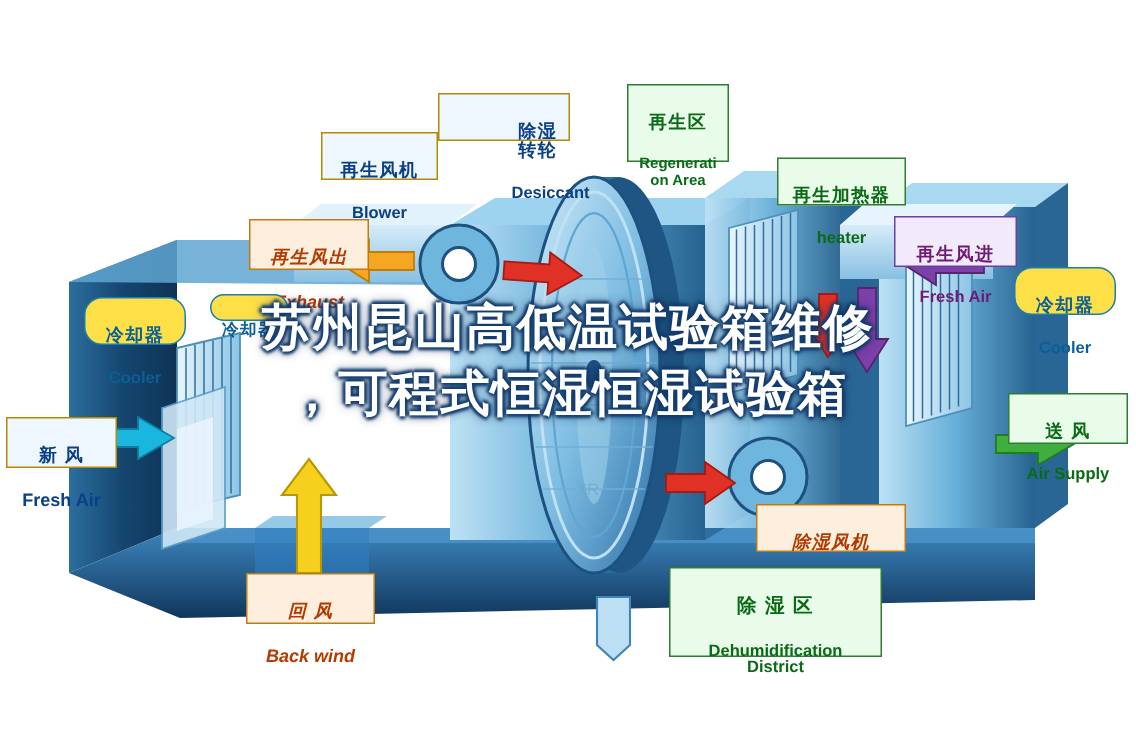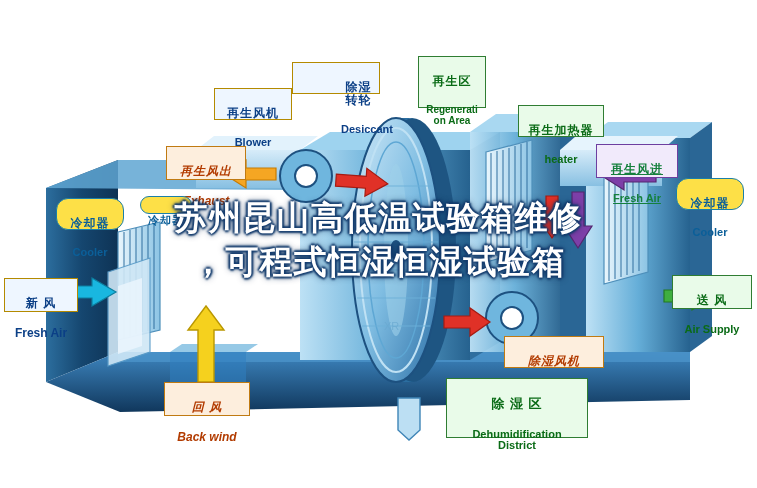--- a/index.html
+++ b/index.html
@@ -40,21 +40,21 @@
   .lbl.green{border-color:#2f7d32;background:#e9fbe9;}
   .lbl.green .cn,.lbl.green .en{color:#0a6b16;}
   
   .lbl.tan{border-color:#c07a12;background:#fdeedd;font-style:italic;}
   .lbl.tan .cn,.lbl.tan .en{color:#b23b00;}
   
   .lbl.cyan{border-color:#1b7fa8;background:#fde047;border-radius:12px;}
   .lbl.cyan .cn,.lbl.cyan .en{color:#0b5f99;}
   
   .lbl.purple{border-color:#6d3fa0;background:#f1eafb;}
-  .lbl.purple .cn,.lbl.purple .en{color:#15803d;text-decoration:underline;}
+  .lbl.purple .cn,.lbl.purple .en{color:#701a75;}
 
   
   #headline{
     position:absolute;
     left:0;top:196px;width:757px;
     text-align:center;
     font-weight:bold;
     font-size:33px;
     line-height:44px;
     letter-spacing:1px;
@@ -313,21 +313,21 @@
   <div class="lbl cyan" style="left:676px;top:178px;width:68px;height:32px;">
     <span class="cn" style="font-size:12px">冷却器</span>
     <span class="en" style="font-size:11px">Cooler</span>
   </div>
 
   <div class="lbl" style="left:4px;top:278px;width:74px;height:34px;">
     <span class="cn" style="font-size:12px">新  风</span>
     <span class="en" style="font-size:12px">Fresh Air</span>
   </div>
 
-  <div class="lbl green" style="left:672px;top:262px;width:80px;height:34px;margin-top:13px;">
+  <div class="lbl green" style="left:672px;top:262px;width:80px;height:34px;">
     <span class="cn" style="font-size:12px">送  风</span>
     <span class="en" style="font-size:11px">Air Supply</span>
   </div>
 
   <div class="lbl tan" style="left:504px;top:336px;width:100px;height:32px;">
     <span class="cn" style="font-size:12px">除湿风机</span>
     <span class="en" style="font-size:11px">Blower</span>
   </div>
 
   <div class="lbl tan" style="left:164px;top:382px;width:86px;height:34px;">

